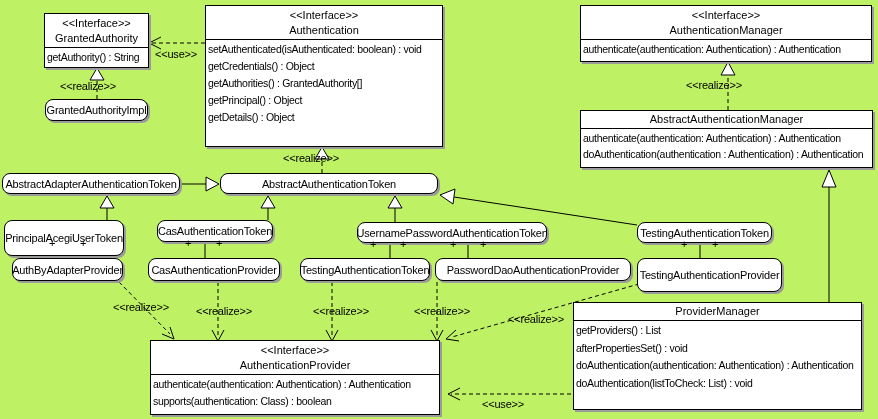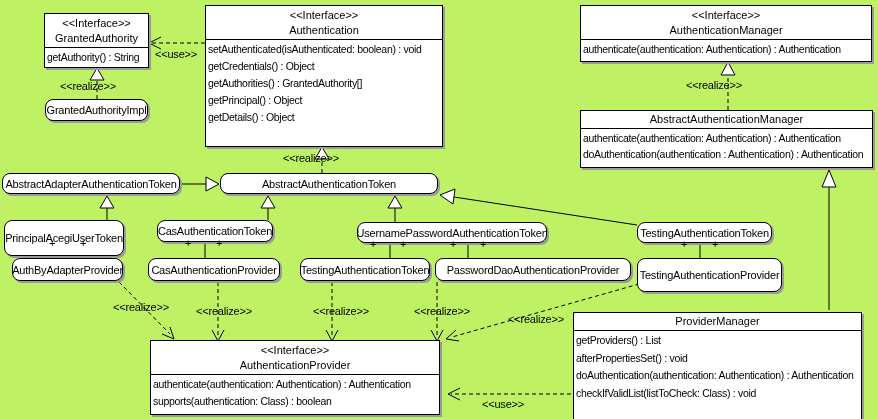--- a/index.html
+++ b/index.html
@@ -216,29 +216,29 @@
     <div class="hdr">
       <span class="stereo">&lt;&lt;Interface&gt;&gt;</span>
       <span class="cname">AuthenticationProvider</span>
     </div>
     <div class="methods">
       <div>authenticate(authentication: Authentication) : Authentication</div>
       <div>supports(authentication: Class) : boolean</div>
     </div>
   </div>
 
-  <div class="cls" style="left:573px;top:312px;width:289px;height:108px">
+  <div class="cls" style="left:573px;top:302px;width:289px;height:108px">
     <div class="hdr single">
       <span class="cname">ProviderManager</span>
     </div>
     <div class="methods wide">
       <div>getProviders() : List</div>
       <div>afterPropertiesSet() : void</div>
       <div>doAuthentication(authentication: Authentication) : Authentication</div>
-      <div>checkIfValidList(listToCheck: Class) : void</div>
+      <div>doAuthentication(listToCheck: List) : void</div>
     </div>
   </div>
 
   <span class="lbl" style="left:155px;top:48px">&lt;&lt;use&gt;&gt;</span>
   <span class="lbl" style="left:60px;top:80px">&lt;&lt;realize&gt;&gt;</span>
   <span class="lbl" style="left:283px;top:152px">&lt;&lt;realize&gt;&gt;</span>
   <span class="lbl" style="left:686px;top:79px">&lt;&lt;realize&gt;&gt;</span>
   <span class="lbl" style="left:113px;top:301px">&lt;&lt;realize&gt;&gt;</span>
   <span class="lbl" style="left:196px;top:305px">&lt;&lt;realize&gt;&gt;</span>
   <span class="lbl" style="left:313px;top:305px">&lt;&lt;realize&gt;&gt;</span>

